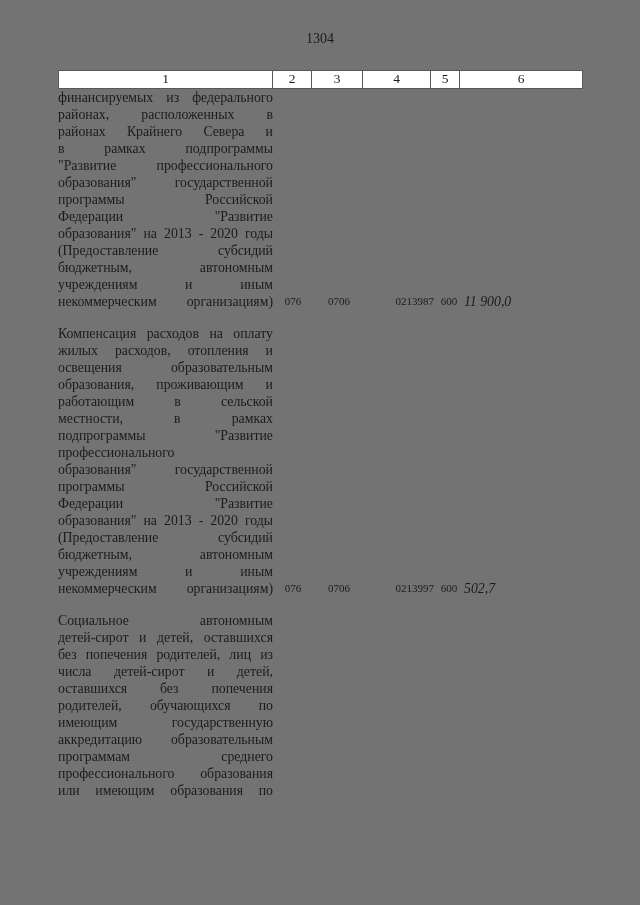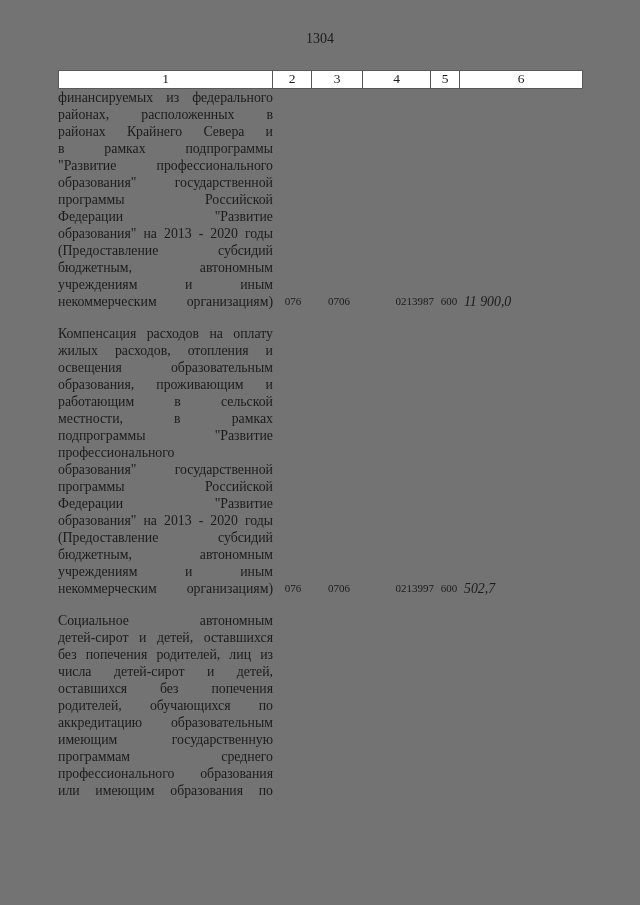--- a/index.html
+++ b/index.html
@@ -247,26 +247,26 @@
             <span>оставшихся</span>
             <span>без</span>
             <span>попечения</span>
           </div>
         <div class="jline">
             <span>родителей,</span>
             <span>обучающихся</span>
             <span>по</span>
           </div>
         <div class="jline">
+            <span>имеющим</span>
+            <span>государственную</span>
+          </div>
+        <div class="jline">
             <span>аккредитацию</span>
             <span>образовательным</span>
-          </div>
-        <div class="jline">
-            <span>имеющим</span>
-            <span>государственную</span>
           </div>
         <div class="jline">
             <span>программам</span>
             <span>среднего</span>
           </div>
         <div class="jline">
             <span>профессионального</span>
             <span>образования</span>
           </div>
         <div class="jline">

